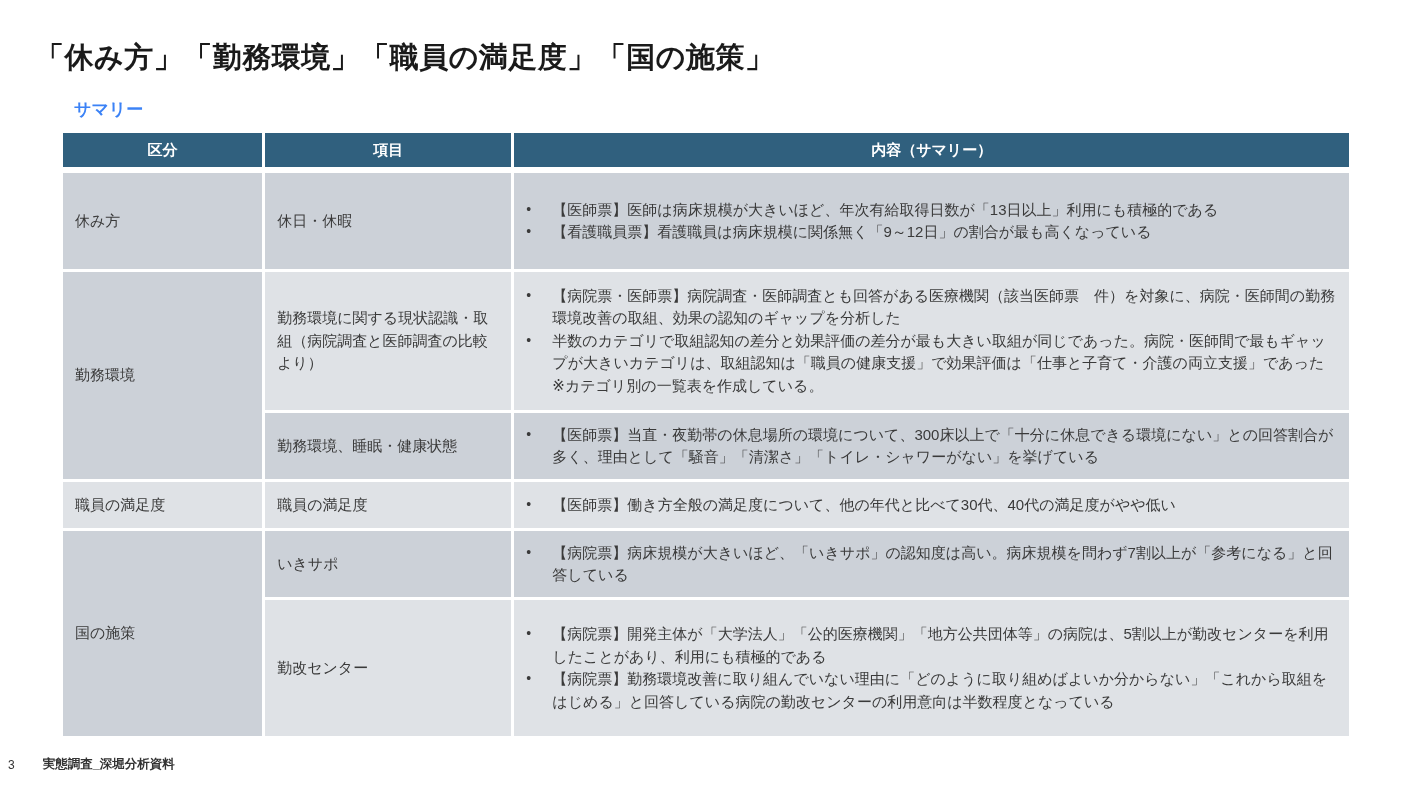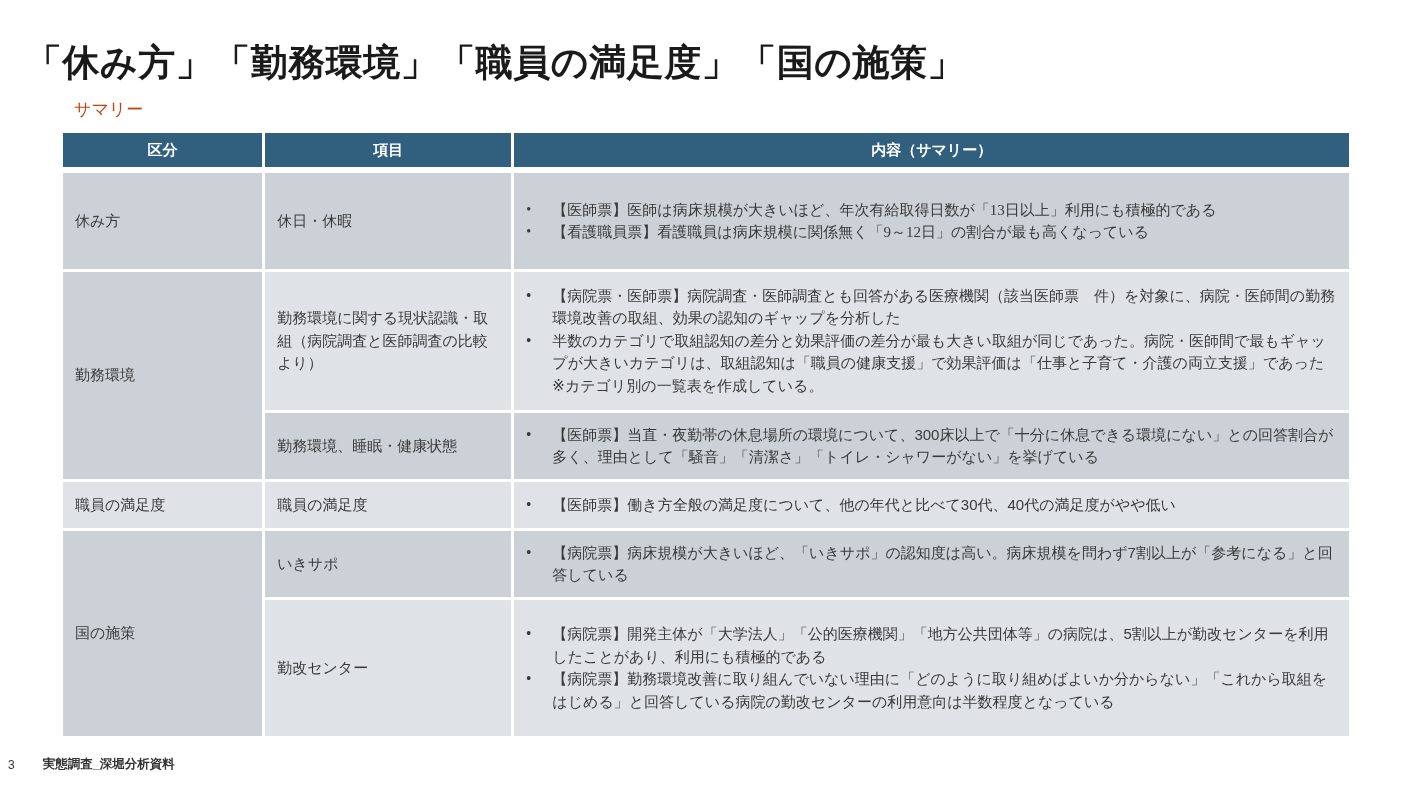--- a/index.html
+++ b/index.html
@@ -12,35 +12,35 @@
     font-family: "Liberation Sans", "DejaVu Sans", sans-serif;
   }
   .slide {
     position: relative;
     width: 1404px;
     height: 786px;
     background: #ffffff;
   }
   .page-title {
     position: absolute;
-    left: 25px;
+    left: 35px;
     top: 38px;
-    font-size: 37px;
+    font-size: 29px;
     font-weight: bold;
     color: #1a1a1a;
     letter-spacing: 0.5px;
     white-space: nowrap;
   }
   .subtitle {
     position: absolute;
     left: 74px;
     top: 98px;
     font-size: 17px;
-    font-weight: normal;
-    color: #c2410c;
+    font-weight: bold;
+    color: #3b82f6;
   }
   .table-wrap {
     position: absolute;
     left: 60px;
     top: 130px;
     width: 1292px;
   }
   table.summary {
     border-collapse: separate;
     border-spacing: 3px;
@@ -61,21 +61,21 @@
     vertical-align: middle;
     font-size: 15px;
     color: #3a3a3a;
     padding: 8px 12px;
     line-height: 1.5;
   }
   tr.band-a td { background: #ccd1d8; }
   tr.band-b td { background: #dfe2e6; }
   td.cell-dark { background: #ccd1d8 !important; }
   td.kubun, td.item { text-align: left; }
-  tr.h-r1 { height: 96px; font-family: Liberation Serif, serif; }
+  tr.h-r1 { height: 96px; }
   tr.h-r2 { height: 138px; }
   tr.h-r3 { height: 66px; margin-left: 8px; }
   tr.h-r4 { height: 46px; }
   tr.h-r5 { height: 66px; }
   tr.h-r6 { height: 136px; }
   .bullet {
     display: flex;
     align-items: flex-start;
   }
   .bullet .marker {

